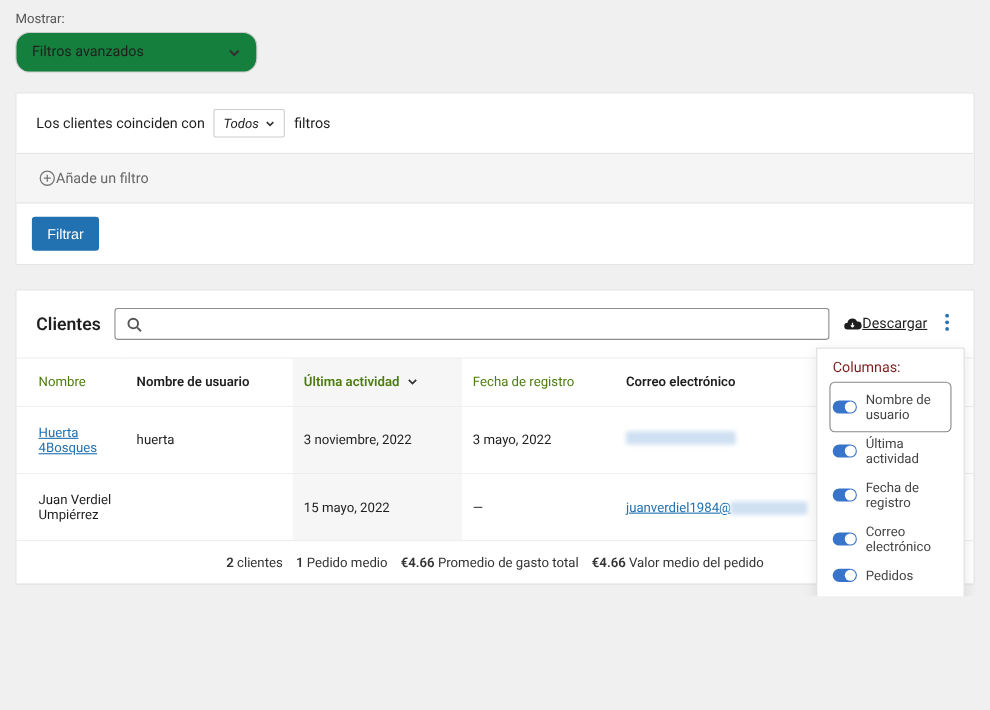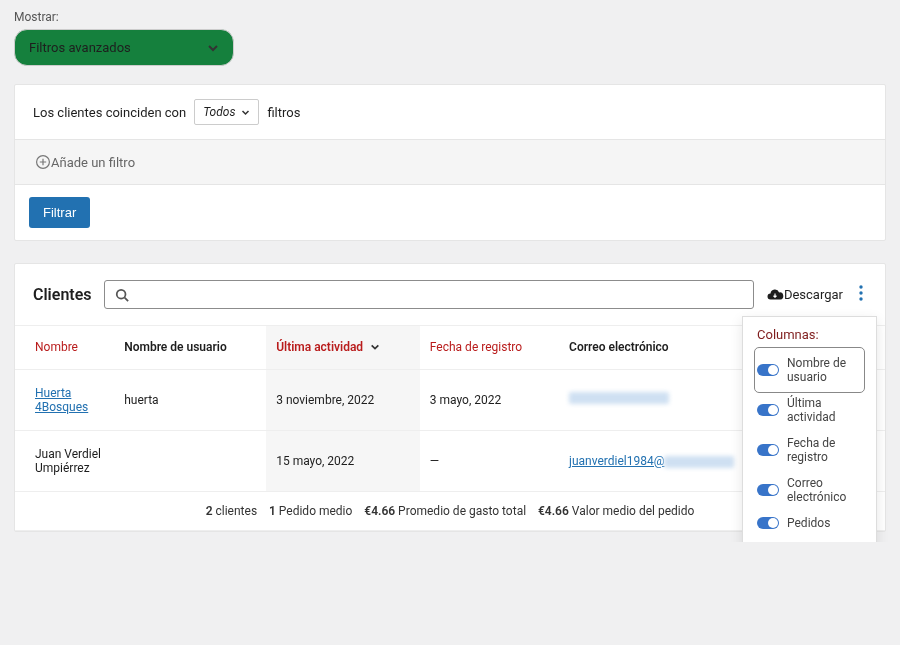--- a/index.html
+++ b/index.html
@@ -52,29 +52,29 @@
   display: flex; align-items: center; gap: 12px; padding: 16px 18px;
 }
 .toolbar-title { font-size: 16px; font-weight: 600; }
 .search-wrap {
   flex: 1; display: flex; align-items: center;
   border: 1px solid #8c8c8c; border-radius: 3px; padding: 6px 10px;
 }
 .search-icon { width: 14px; height: 14px; fill: none; stroke: #555; stroke-width: 2; }
 .search-input { border: none; outline: none; flex: 1; margin-left: 8px; font-size: 13px; }
 .download-btn {
-  display: flex; align-items: center; gap: 0; cursor: pointer; font-size: 13px;
+  display: flex; align-items: center; gap: 0; cursor: pointer; font-size: 13px; text-decoration: underline;
 }
 .cloud-icon { width: 18px; height: 18px; fill: #1e1e1e; }
 .kebab { cursor: pointer; padding: 0 4px; }
 .kebab svg { width: 4px; height: 16px; fill: #2271b1; }
 
 table { width: 100%; border-collapse: collapse; }
 th {
-  text-align: left; font-weight: 400; font-size: 12px; color: #b91c1c;
+  text-align: left; font-weight: 400; font-size: 12px; color: #4d7c0f;
   padding: 14px 10px; border-top: 1px solid #eee; border-bottom: 1px solid #eee;
 }
 th.sorted { background: #f6f6f6; font-weight: 600; }
 th .sort-ico { display: inline-block; margin-left: 4px; vertical-align: middle; }
 th.bold { font-weight: 600; color: #1e1e1e; }
 td { padding: 16px 10px; font-size: 12px; vertical-align: middle; }
 td.sorted { background: #f6f6f6; }
 tbody tr { border-bottom: 1px solid #eee; }
 .link { color: #2271b1; text-decoration: underline; cursor: pointer; }
 .blur-box {

